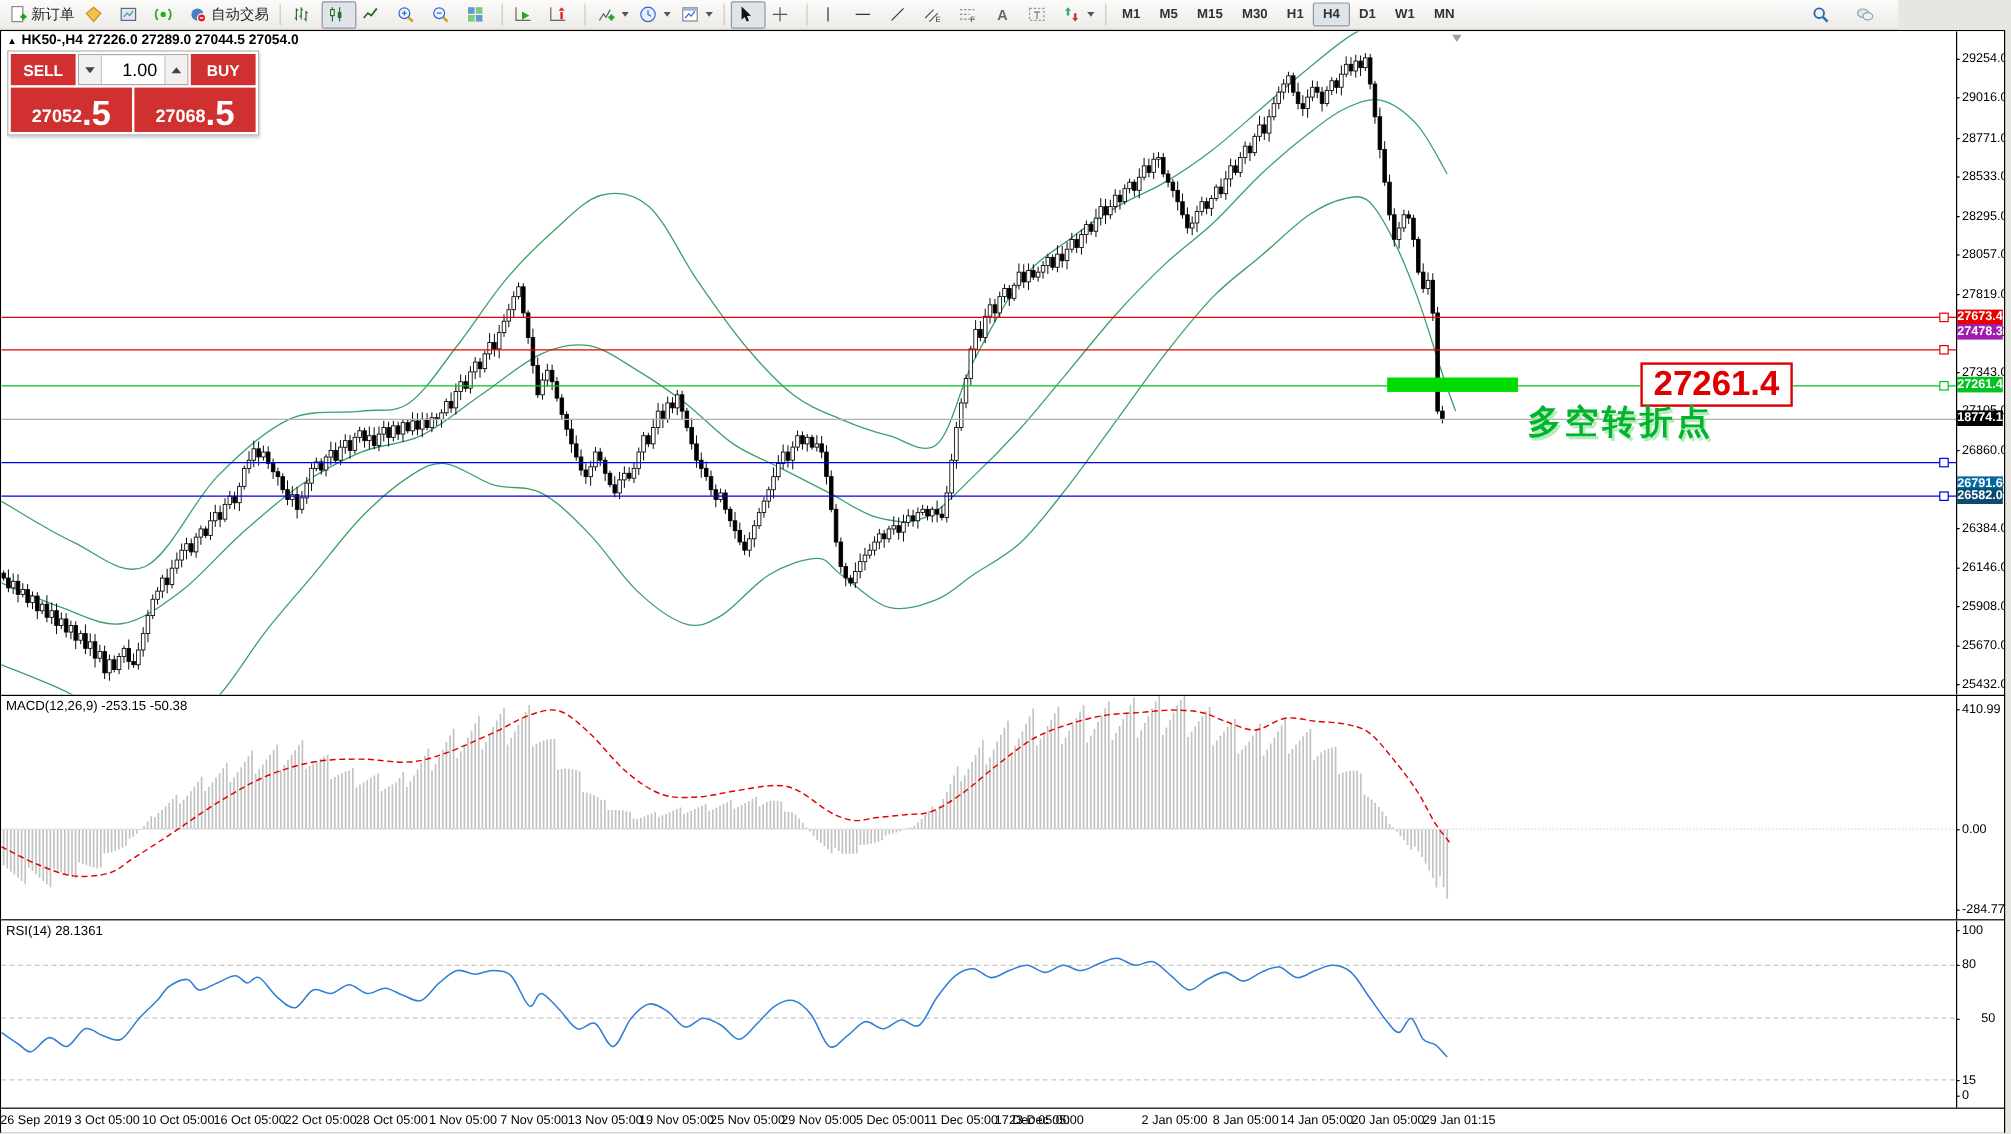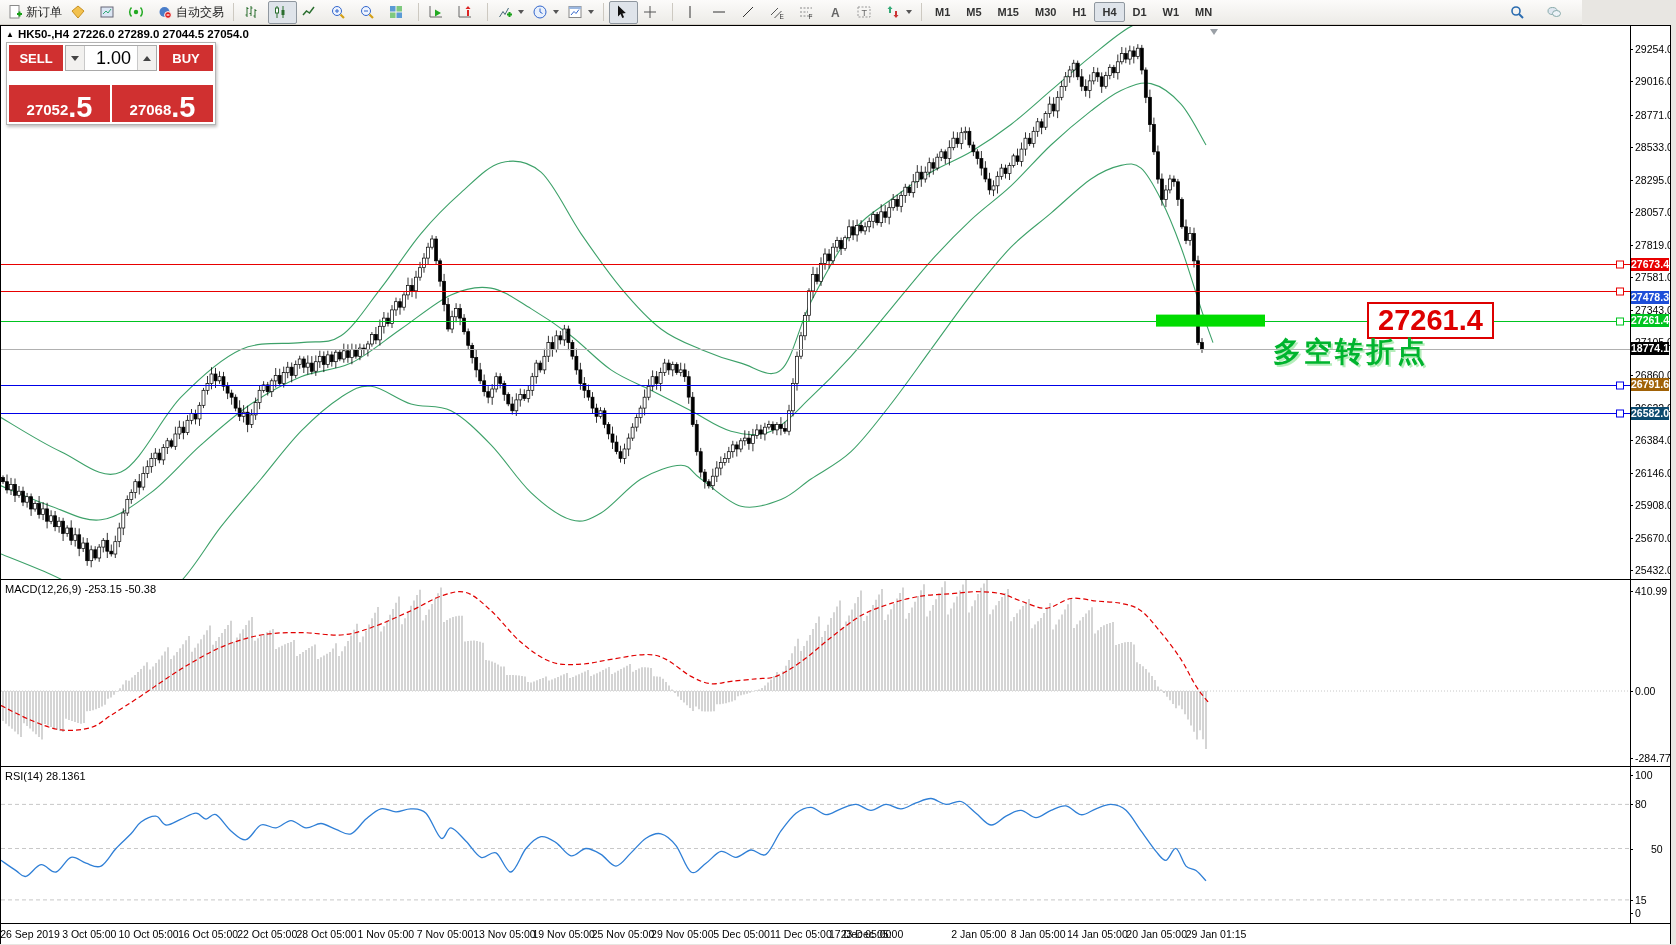--- a/index.html
+++ b/index.html
@@ -28,22 +28,22 @@
 .time-label{position:absolute;top:4px;font-size:10.5px;color:#000;transform:translateX(-50%);white-space:nowrap}
 .sym{position:absolute;left:5px;top:2px;font-size:11.5px;font-weight:700;color:#000;display:flex;align-items:center;gap:4px}
 .sym .tri{font-size:8px}
 #trade{position:absolute;left:5px;top:16px;width:204px;background:#fff;border:1px solid #b3b3b3;box-shadow:1px 2px 3px rgba(0,0,0,.25);padding:2px}
 .trow1{display:flex;height:26px;gap:2px}
 .sellbtn,.buybtn{width:54px;background:#d03030;color:#fff;font-size:13px;font-weight:700;display:flex;align-items:center;justify-content:center}
 .stepper{flex:1;display:flex;border:1px solid #a9a9a9;background:#fff}
 .stepbtn{width:18px;display:flex;align-items:center;justify-content:center;background:#f2f1ef;border-left:1px solid #c9c9c9;border-right:1px solid #c9c9c9}
 .stepbtn .up{width:0;height:0;border-left:4px solid transparent;border-right:4px solid transparent;border-bottom:5px solid #444}
 .stepbtn .dn{width:0;height:0;border-left:4px solid transparent;border-right:4px solid transparent;border-top:5px solid #444}
-.vol{flex:1;display:flex;align-items:center;justify-content:flex-end;padding-right:6px;font-size:18px;color:#000}
-.trow2{display:flex;height:37px;gap:2px;margin-top:14px}
+.vol{flex:1;display:flex;align-items:center;justify-content:flex-end;padding-right:6px;font-size:15px;color:#000}
+.trow2{display:flex;height:37px;gap:2px;margin-top:2px}
 .pbox{flex:1;background:#d03030;color:#fff;display:flex;align-items:flex-end;justify-content:center;padding-bottom:2px}
 .pmain{font-size:15px;font-weight:700;line-height:20px}
 .pbig{font-size:29px;font-weight:700;line-height:26px}
 #big-label{position:absolute;left:1366px;border:2px solid #dd0000;background:#fff;color:#dd0000;font-size:29px;font-weight:700;padding:0 9px;line-height:33px}
 #turning{position:absolute;left:1272px;font-size:28px;font-weight:700;color:#00b42e;text-shadow:2px 2px 0 rgba(130,225,140,.6);letter-spacing:3px;white-space:nowrap}
 </style>
 </head>
 <body>
 
 <div id="app">
@@ -978,24 +978,24 @@
           <div class="tick" style="top: 414.238px;"></div>
           <div class="alabel" style="top: 440.683px;">26146.0</div>
           <div class="tick" style="top: 446.683px;"></div>
           <div class="alabel" style="top: 473.127px;">25908.0</div>
           <div class="tick" style="top: 479.127px;"></div>
           <div class="alabel" style="top: 505.571px;">25670.0</div>
           <div class="tick" style="top: 511.571px;"></div>
           <div class="alabel" style="top: 538.015px;">25432.0</div>
           <div class="tick" style="top: 544.015px;"></div>
           <div class="tag" style="top: 232px; background: rgb(232, 0, 0);">27673.4</div>
-          <div class="tag" style="top: 265px; background: #1d4ed8;">27478.3</div>
+          <div class="tag" style="top: 244px; background: #a21caf;">27478.3</div>
           <div class="tag" style="top: 288.1px; background: rgb(0, 196, 32);">27261.4</div>
           <div class="tag" style="top: 316.4px; background: rgb(0, 0, 0);">18774.1</div>
-          <div class="tag" style="top: 352px; background: #a16207;">26791.6</div>
+          <div class="tag" style="top: 371px; background: #0369a1;">26791.6</div>
           <div class="tag" style="top: 380.7px; background: #0c4a6e;">26582.0</div>
         </div>
     </div>
 
     <div class="pane" id="pane-macd">
       <svg id="svg-macd" width="1629" height="186">
           <line x1="0" y1="111" x2="1629" y2="111" stroke="#c8c8c8" stroke-dasharray="1 2"></line>
           <line x1="2" y1="111.0" x2="2" y2="141.1" stroke="#c2c2c2" stroke-width="1.4"></line>
           <line x1="5" y1="111.0" x2="5" y2="143.7" stroke="#c2c2c2" stroke-width="1.4"></line>
           <line x1="8" y1="111.0" x2="8" y2="146.2" stroke="#c2c2c2" stroke-width="1.4"></line>

